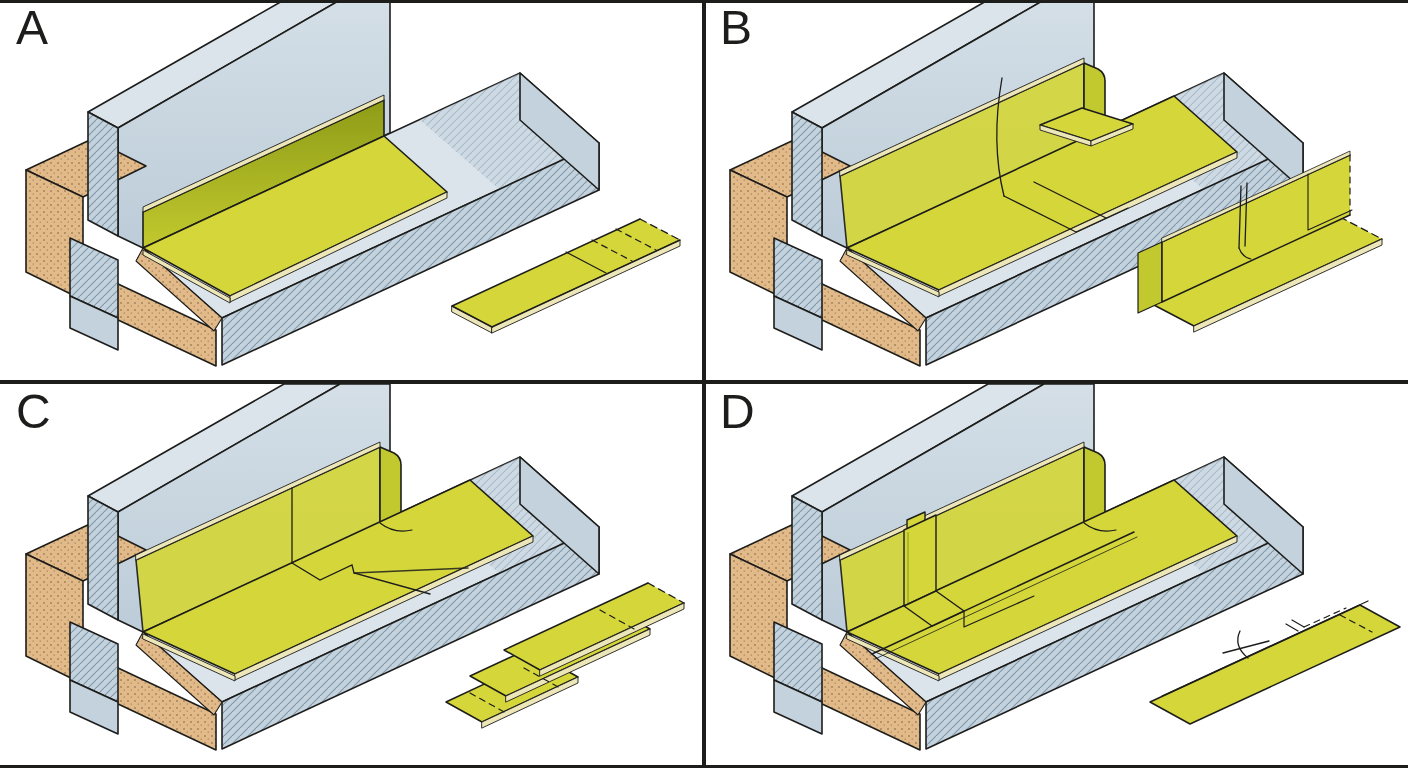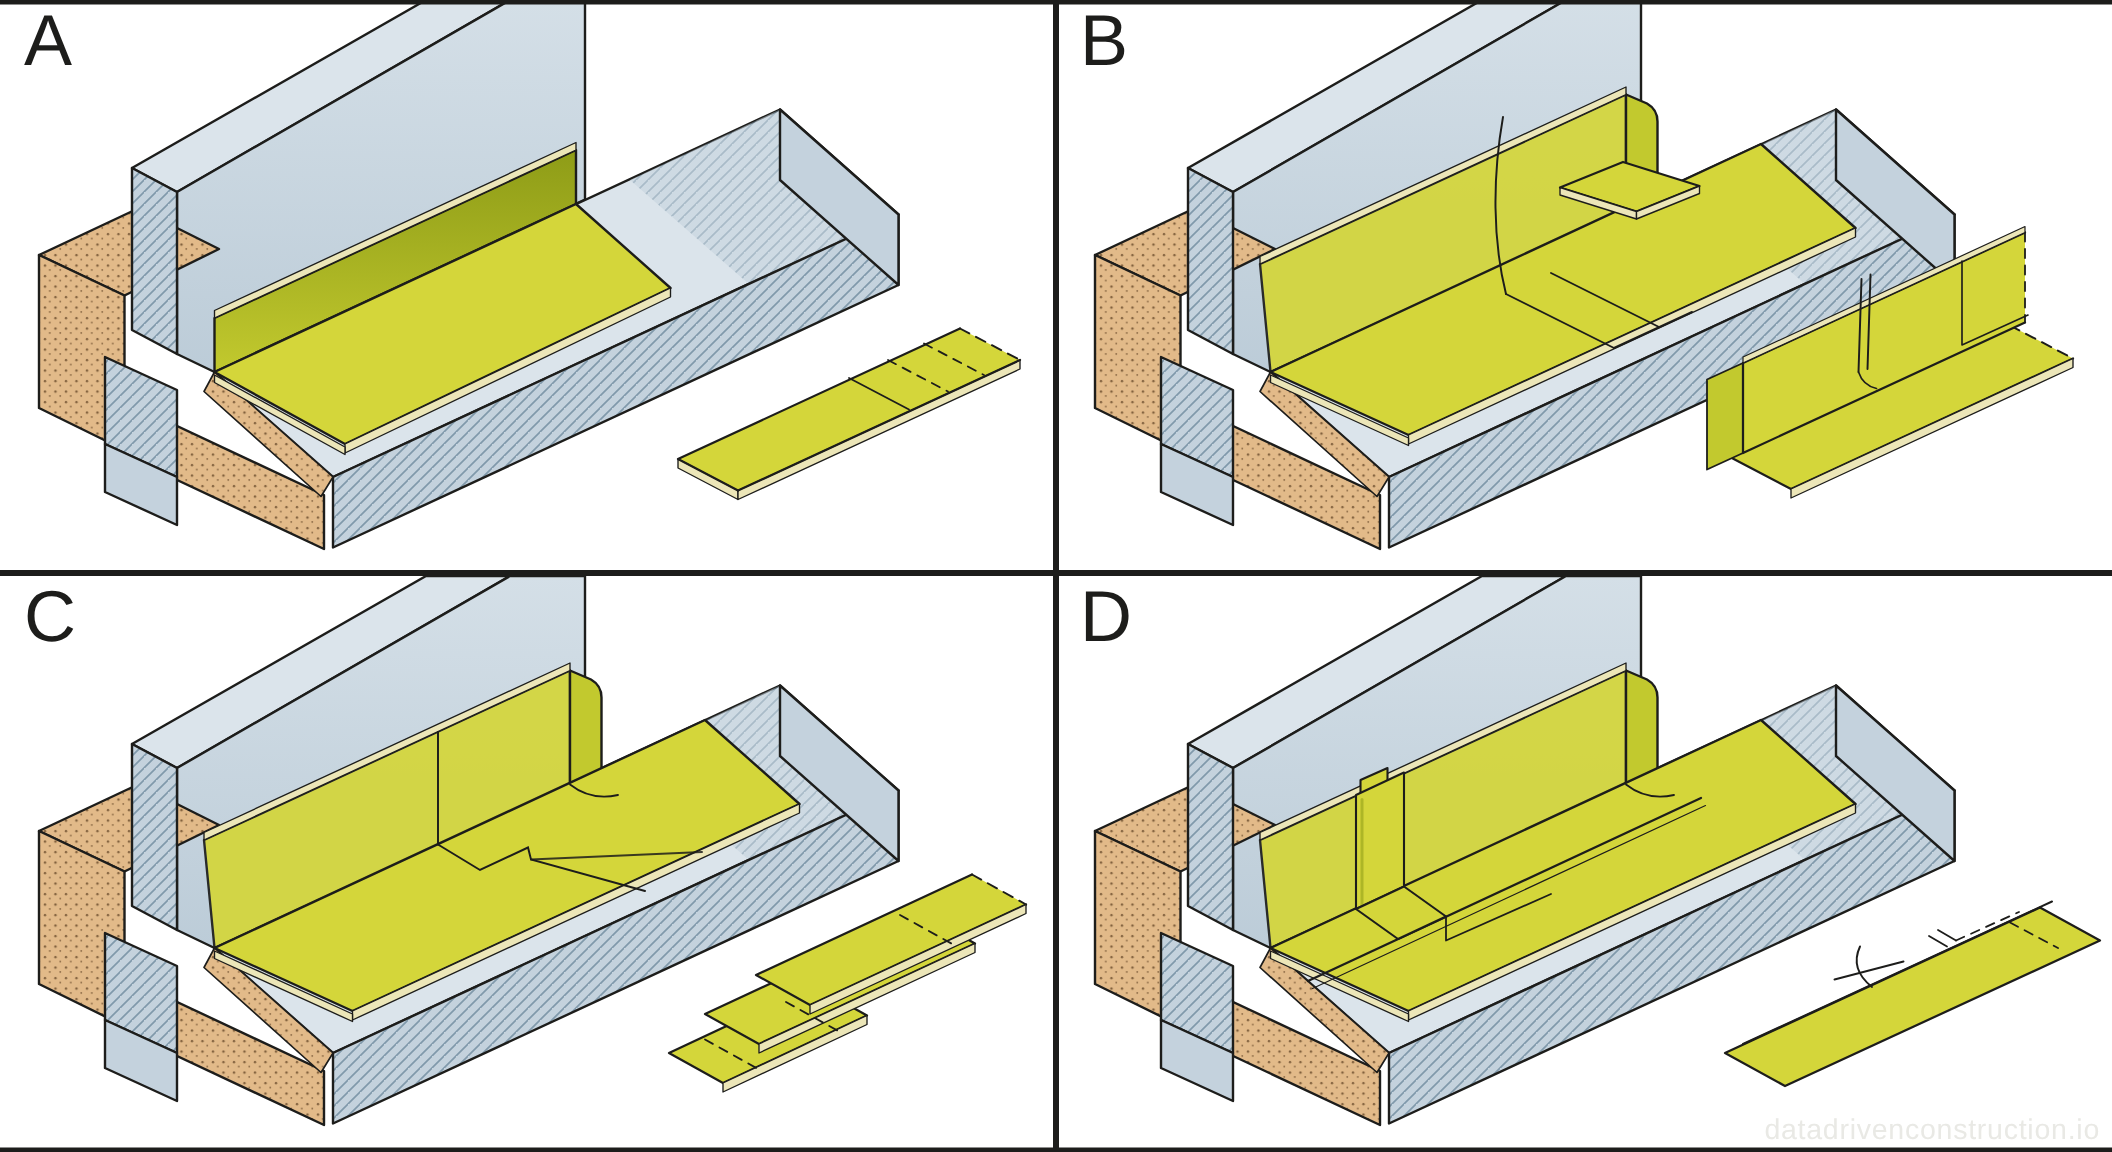--- a/index.html
+++ b/index.html
@@ -214,14 +214,13 @@
       </g>
     </svg>
     <div class="panel-label">D</div>
   </div>
 
   <div class="frame-line frame-top"></div>
   <div class="frame-line frame-bottom"></div>
   <div class="divider-v"></div>
   <div class="divider-h"></div>
 
-  <div class="watermark">datadrivenconstruction.io</div>
 </div>
 
 </body></html>

